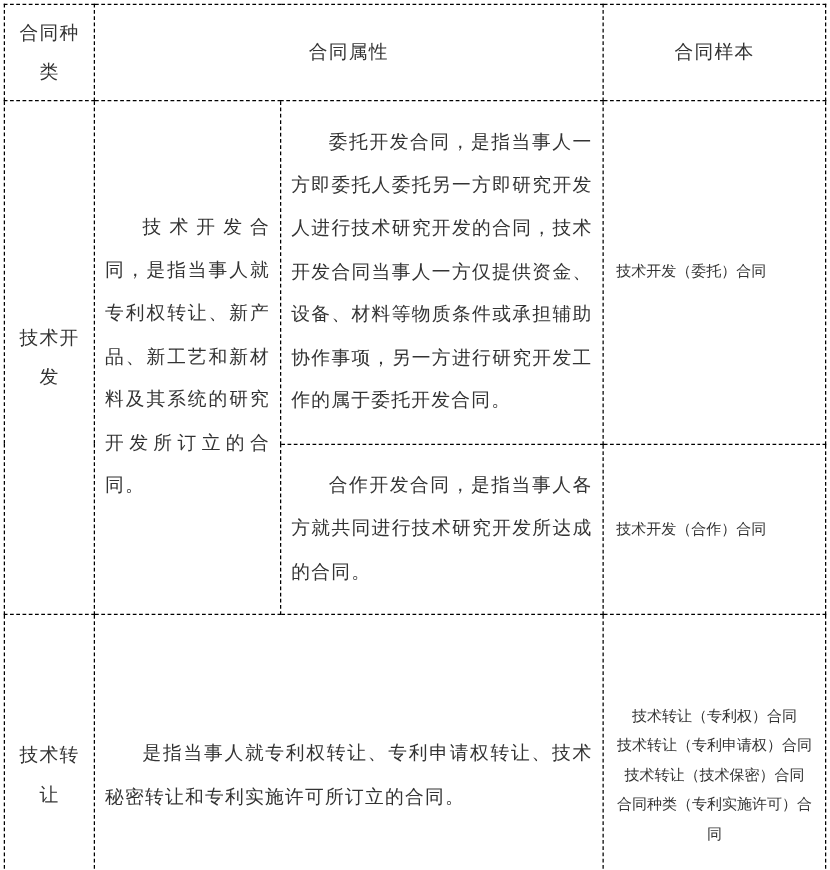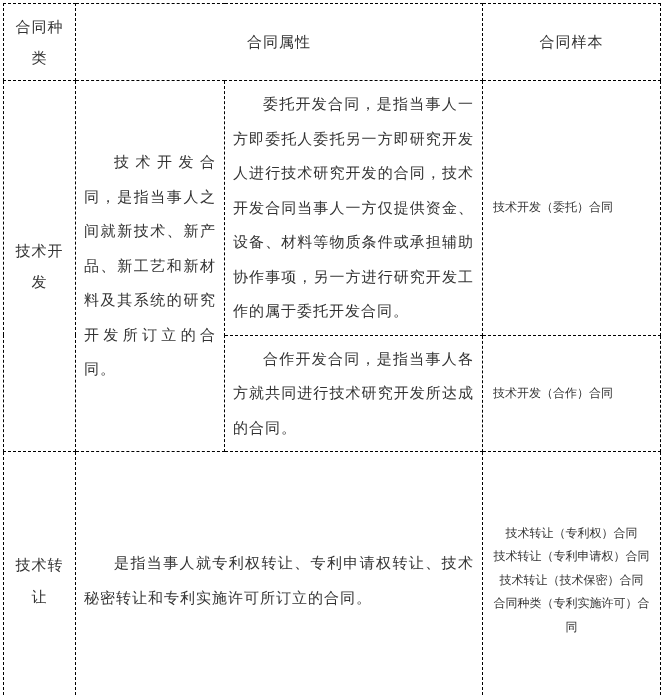--- a/index.html
+++ b/index.html
@@ -46,21 +46,21 @@
     letter-spacing: 1px;
     text-align: center;
     line-height: 2.1;
     padding: 0 5px;
   }
   
   .body-text {
     font-size: 15px;
     letter-spacing: 1px;
     line-height: 2.3;
-    padding: 6px 8px;
+    padding: 16px 8px;
     text-align: justify;
     text-justify: inter-character;
     text-indent: 2em;
     color: #333333;
   }
   
   .sample-cell {
     font-size: 12px;
     line-height: 1.95;
     padding: 0 10px;
@@ -83,21 +83,21 @@
   </colgroup>
   <tbody>
     <tr class="row-head">
       <th class="head-cell">合同种类</th>
       <th class="head-cell" colspan="2">合同属性</th>
       <th class="head-cell">合同样本</th>
     </tr>
 
     <tr class="row-sub-a">
       <td class="type-cell" rowspan="2">技术开发</td>
-      <td class="body-text" rowspan="2">技术开发合同，是指当事人之间就新技术、新产品、新工艺和新材料及其系统的研究开发所订立的合同。</td>
+      <td class="body-text" rowspan="2">技术开发合同，是指当事人就专利权转让、新产品、新工艺和新材料及其系统的研究开发所订立的合同。</td>
       <td class="body-text">委托开发合同，是指当事人一方即委托人委托另一方即研究开发人进行技术研究开发的合同，技术开发合同当事人一方仅提供资金、设备、材料等物质条件或承担辅助协作事项，另一方进行研究开发工作的属于委托开发合同。</td>
       <td class="sample-cell">技术开发（委托）合同</td>
     </tr>
 
     <tr class="row-sub-b">
       <td class="body-text">合作开发合同，是指当事人各方就共同进行技术研究开发所达成的合同。</td>
       <td class="sample-cell">技术开发（合作）合同</td>
     </tr>
 
     <tr class="row-last">

